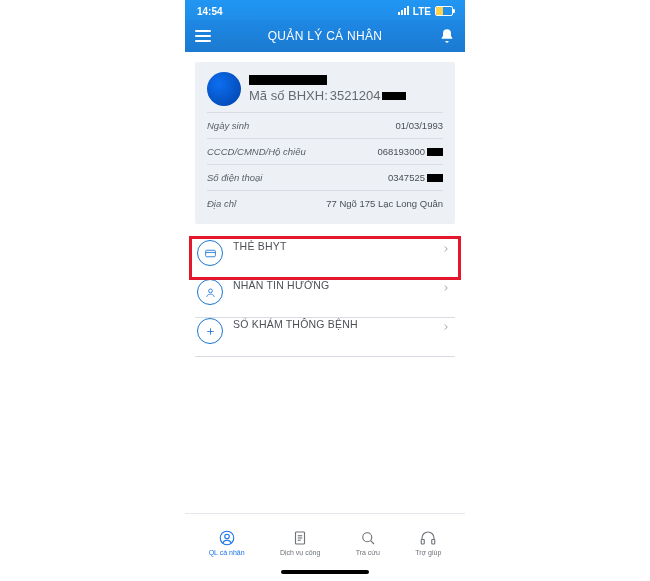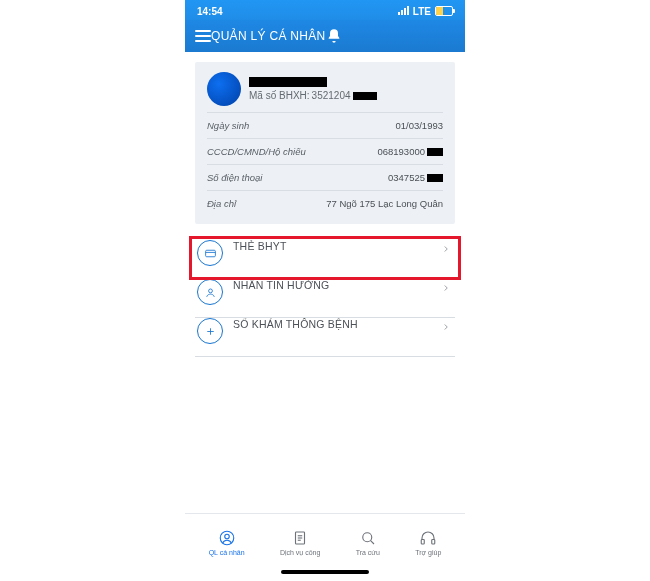--- a/index.html
+++ b/index.html
@@ -51,20 +51,21 @@
   }
   .batt-fill{ height:100%; width:45%; background:#ffd24d; border-radius:1px 0 0 1px;}
 
   
   .nav-header {
     height: 32px;
     background: linear-gradient(180deg,#1e88e5,#1b7ad0);
     color:#fff;
     display:flex;
     align-items:center;
+    justify-content:space-between;
     padding:0 10px;
   }
   .hamburger { display:flex; flex-direction:column; gap:3px; }
   .hamburger span{ width:16px; height:2px; background:#fff; border-radius:1px;}
   .nav-title { font-size:12px; font-weight:500; letter-spacing:0.3px;}
   .bell-icon svg { width:16px; height:16px; fill:#fff; display:block;}
 
   
   .content {
     flex:1;
@@ -85,21 +86,21 @@
     display:flex; align-items:center; gap:8px; margin-bottom:6px;
   }
   .avatar{
     width:34px; height:34px; border-radius:50%;
     background: radial-gradient(circle at 35% 35%, #0d6ff0 0%, #0040a8 100%);
     flex-shrink:0;
   }
   .name-redact{
     width:78px; height:10px; background:#000; margin-bottom:3px;
   }
-  .bhxh-line{ display:flex; align-items:center; gap:2px; font-size:10px; color:#646a71;}
+  .bhxh-line{ display:flex; align-items:center; gap:2px; font-size:13px; color:#646a71;}
   .redact-sm{ width:24px; height:8px; background:#000;}
   .redact-xs{ width:16px; height:8px; background:#000;}
   .info-row{
     display:flex; justify-content:space-between; align-items:center;
     border-top:1px solid #d7dde3; padding:7px 0;
   }
   .info-row:first-of-type{border-top:1px solid #d7dde3;}
   .info-label{ color:#5a6068;font-style:italic;}
   .info-value{ color:#4a4f56; display:flex; align-items:center; gap:2px;}
   .info-row.last{border-bottom:none;}

